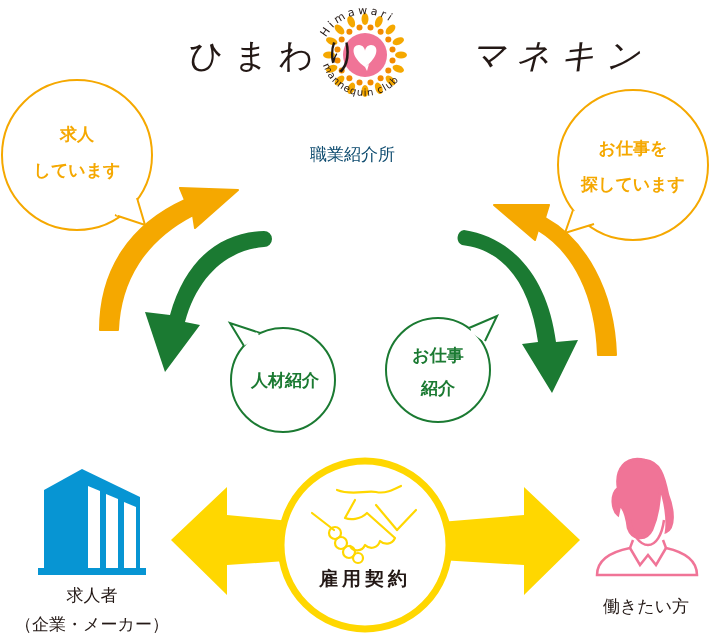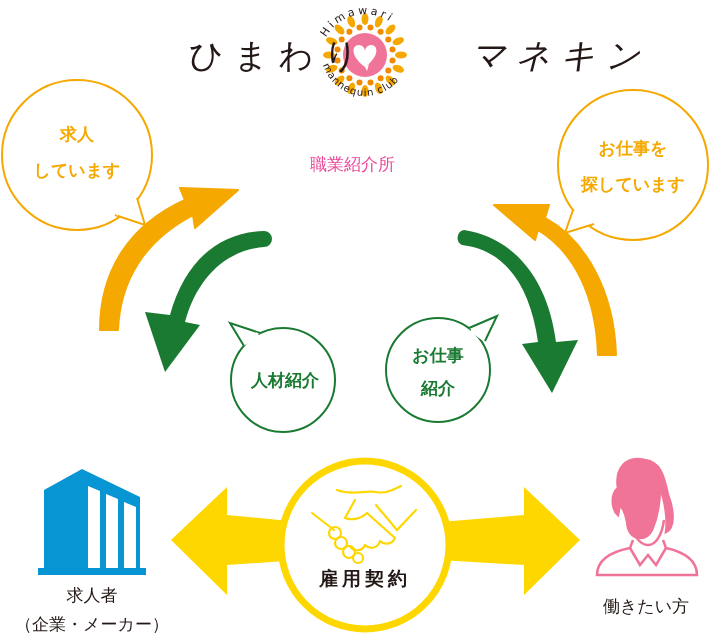--- a/index.html
+++ b/index.html
@@ -3,21 +3,21 @@
   <meta charset="utf-8">
   <style>
     html, body { margin:0; padding:0; background:#ffffff; }
     body { width:710px; height:640px; position:relative; overflow:hidden;
            font-family:"DejaVu Sans", "Liberation Sans", sans-serif; }
     .abs { position:absolute; }
     .title-l, .title-r { font-family:"DejaVu Sans", sans-serif; font-size:34px; color:#231815;
            letter-spacing:10px; top:33px;margin-left:39px; }
     .title-l { left:150px; }
     .title-r { left:432px;font-style:italic; }
-    .sub { left:310px; top:153px; font-size:17px; color:#ec4899; }
+    .sub { left:310px; top:143px; font-size:17px; color:#0c4a6e; }
     svg { position:absolute; left:0; top:0; }
   </style>
 </head>
 <body>
 
 <svg width="710" height="640" viewBox="0 0 710 640">
 
   <g transform="translate(365,55)">
     <g fill="#f5a800">
       <g id="rays">

